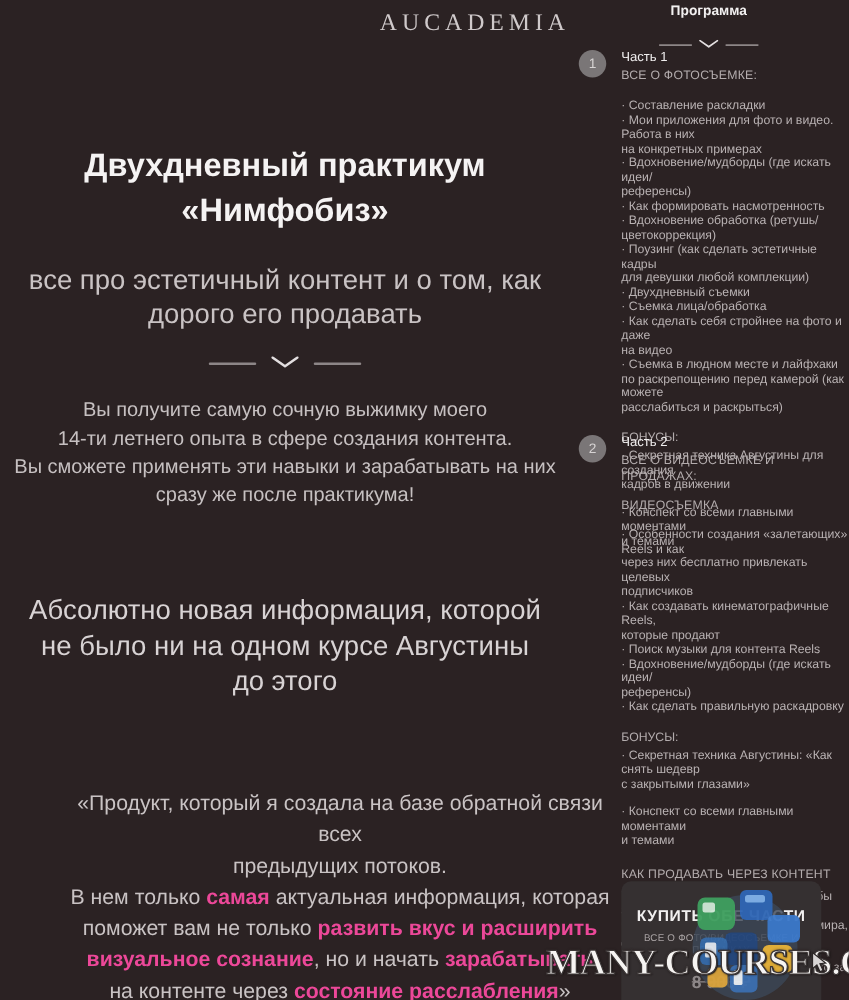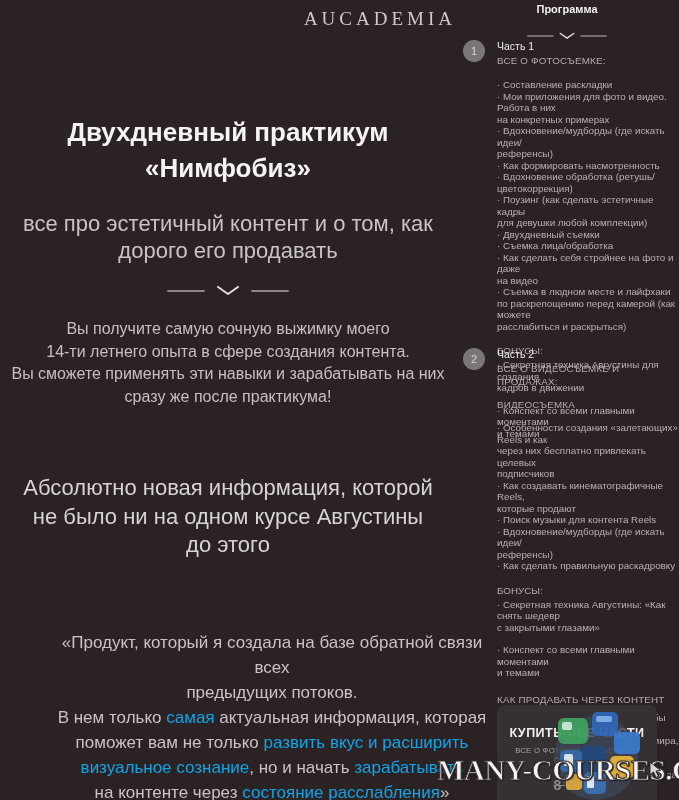--- a/index.html
+++ b/index.html
@@ -18,21 +18,21 @@
             font-size:22px;color:#c9c3c4;line-height:27px;}
   .divider{position:absolute;left:0;top:282px;width:100%;display:flex;
            align-items:center;justify-content:center;gap:12px;}
   .divider .line{width:38px;height:2px;background:#8d8687;border-radius:1px;}
   .intro{position:absolute;left:0;top:318px;width:100%;
          font-size:16px;color:#c6c0c1;line-height:22.5px;white-space:pre-line;}
   .highlight{position:absolute;left:0;top:474px;width:100%;
              font-size:22px;color:#d8d3d4;line-height:28.5px;white-space:pre-line;}
   .quote{position:absolute;left:4px;top:630px;width:448px;
          font-size:17px;color:#c9c3c4;line-height:25px;white-space:pre-line;margin-left:44px;}
-  .quote .b{font-weight:normal;color:#0ea5e9;}
+  .quote .b{font-weight:bold;color:#ec4899;}
 
   
   .right{position:absolute;left:455px;top:0;width:224px;height:800px;}
   .prog-header{position:absolute;left:0;top:3px;width:100%;text-align:center;
                font-size:11px;font-weight:bold;color:#f2f0f0;}
   .divider.small{top:27px;left:0;width:100%;gap:8px;transform:scale(.7);}
   .part{position:absolute;left:42px;width:183px;}
   .part-circle{position:absolute;left:8px;width:22px;height:22px;border-radius:50%;
                background:#7a7677;color:#d6d3d3;font-size:11px;
                display:flex;align-items:center;justify-content:center;}

